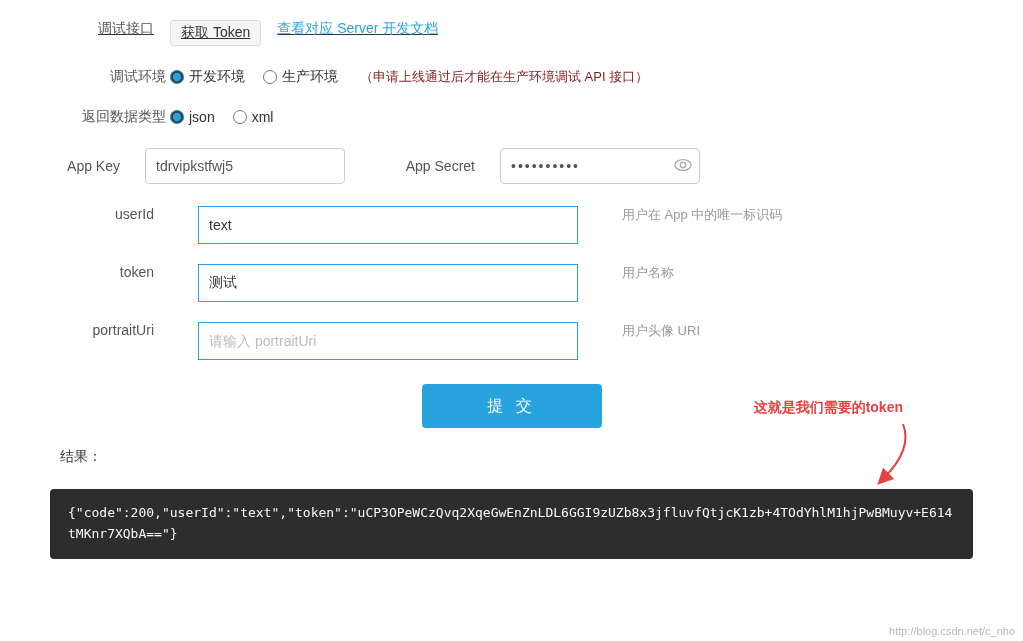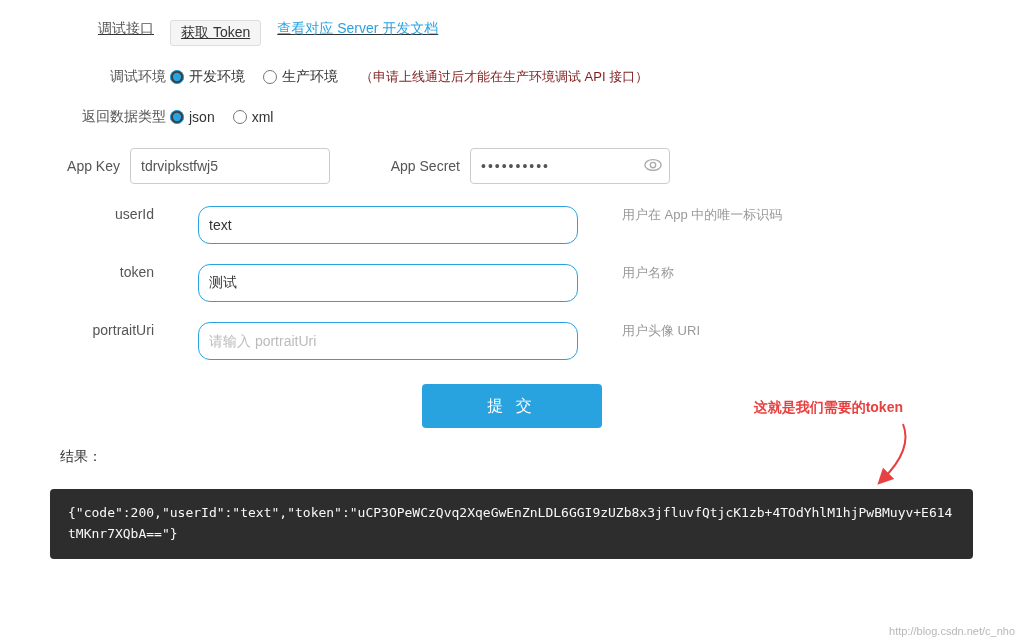--- a/index.html
+++ b/index.html
@@ -92,21 +92,21 @@
     
     .appkey-row {
       display: flex;
       align-items: center;
       margin-bottom: 22px;
       gap: 40px;
     }
     .appkey-group {
       display: flex;
       align-items: center;
-      gap: 10px;
+      gap: 25px;
     }
     .appkey-label {
       color: #555;
       font-size: 14px;
       width: 80px;
       text-align: right;
     }
     .appkey-input {
       width: 200px;
       height: 36px;
@@ -155,21 +155,21 @@
       text-align: right;
       padding-right: 16px;
       color: #555;
       font-size: 14px;
       flex-shrink: 0;
     }
     .field-input {
       width: 380px;
       height: 38px;
       border: 1px solid #29a3e0;
-      border-radius: 12px;
+      border-radius: 0;
       padding: 0 10px;
       font-size: 14px;
       color: #333;
       outline: none;
     }
     .field-input::placeholder {
       color: #bbb;
     }
     .field-hint {
       margin-left: 16px;

